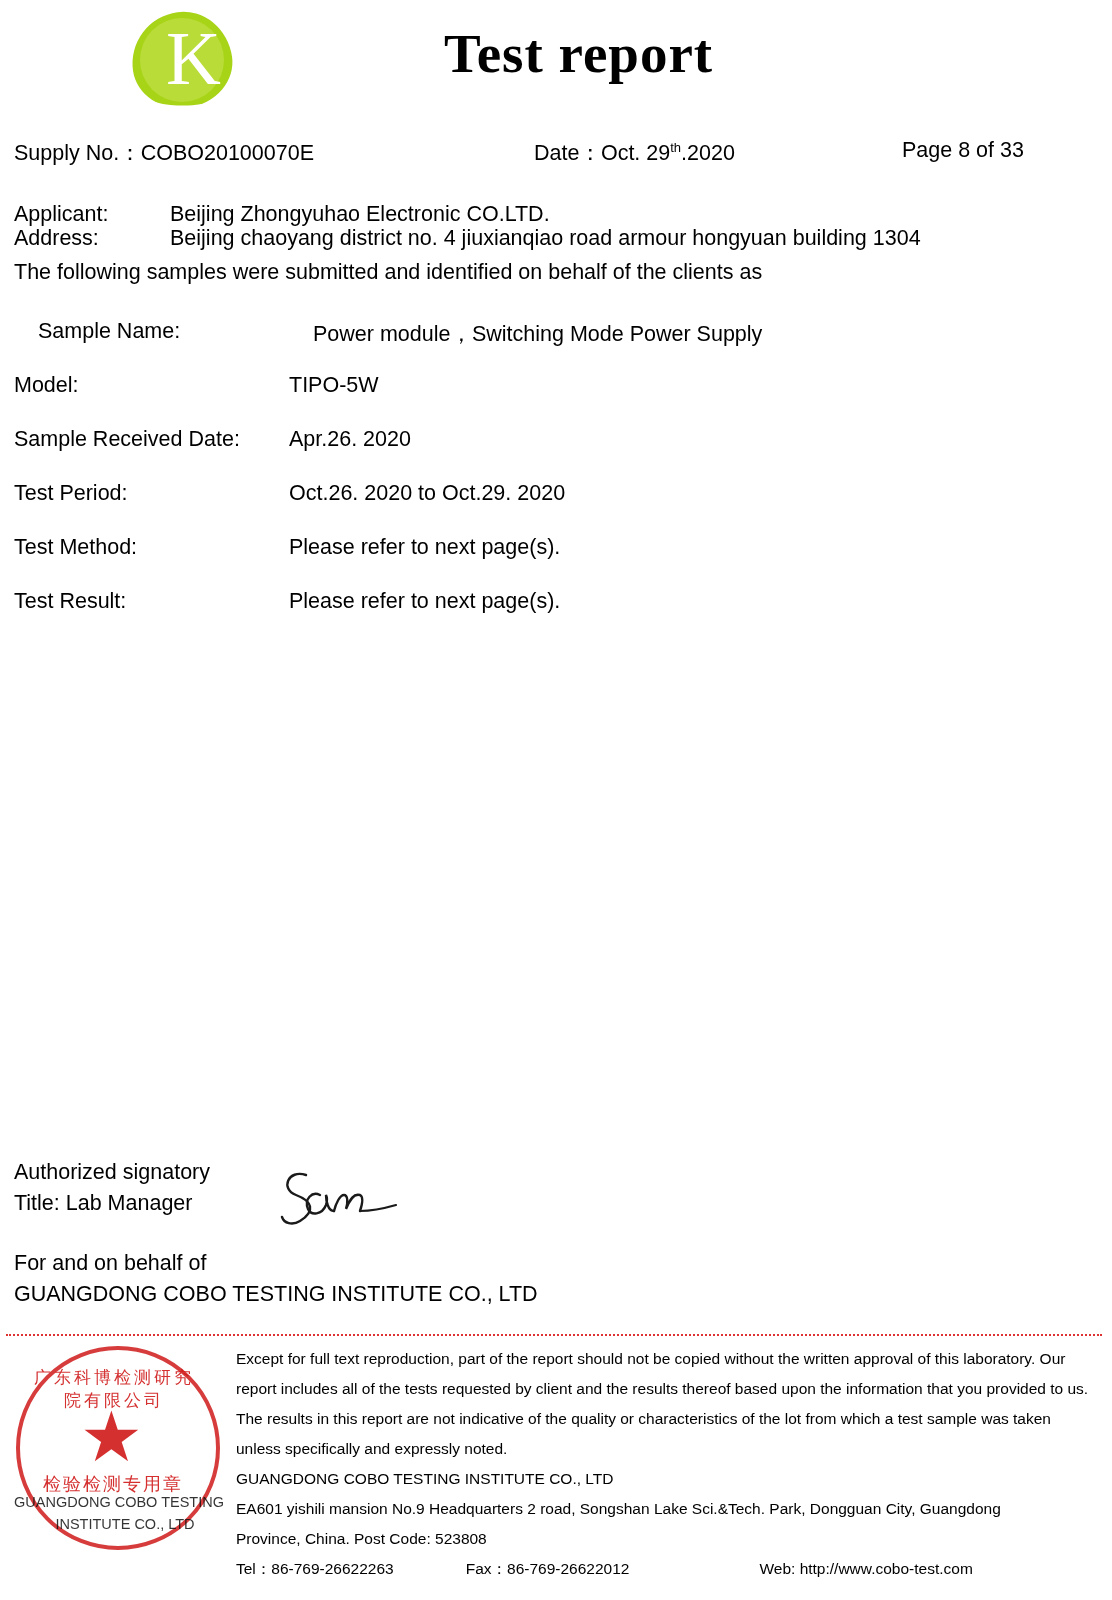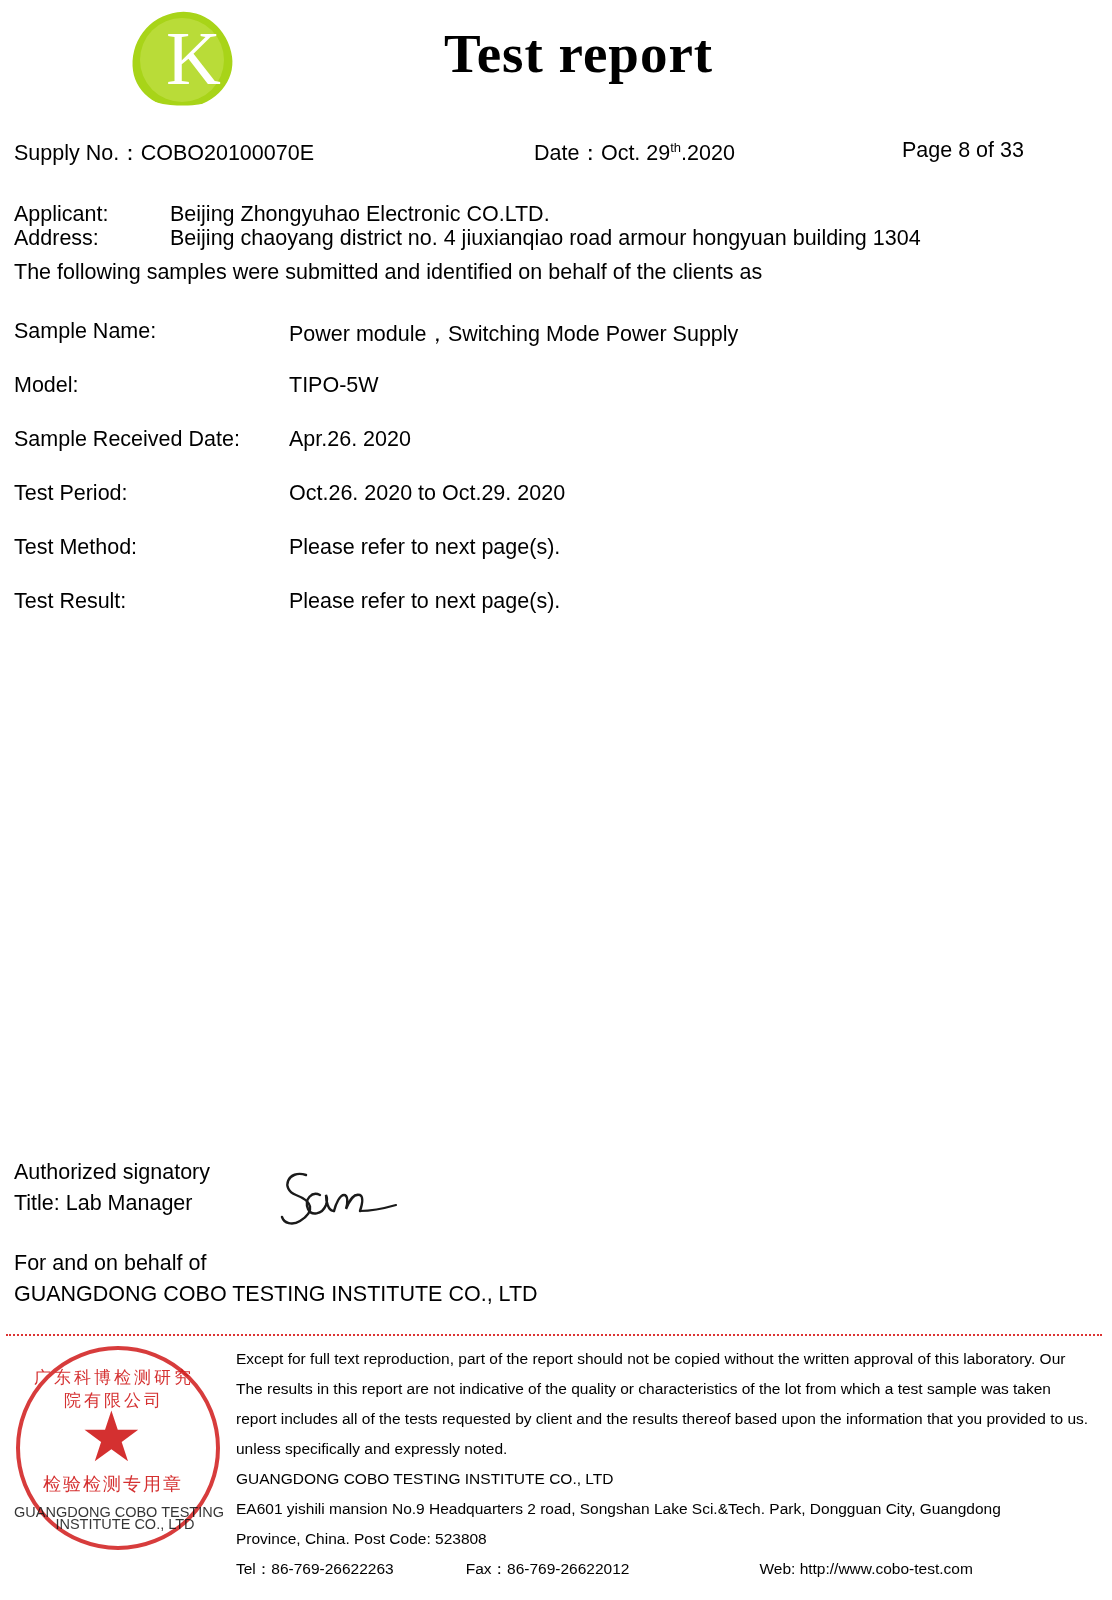--- a/index.html
+++ b/index.html
@@ -194,21 +194,21 @@
     left: 28px; top: 132px;
     width: 150px;
     text-align: center;
     color: #d01a1a;
     font-size: 18px;
     letter-spacing: 2px;
     opacity: .9;
   }
   .stamp .en1 {
     position: absolute;
-    left: 4px; top: 164px;
+    left: 4px; top: 154px;
     width: 210px;
     text-align: left;
     color: #111;
     font-size: 14.5px;
     opacity: .85;
   }
   .stamp .en2 {
     position: absolute;
     left: 30px; top: 176px;
     width: 170px;
@@ -263,21 +263,21 @@
     <span class="k-value">Beijing Zhongyuhao Electronic CO.LTD.</span>
   </div>
 
   <div class="kv" style="margin-top:48px;">
     <span class="k-label">Address:</span>
     <span class="k-value">Beijing chaoyang district no. 4 jiuxianqiao road armour hongyuan building 1304</span>
   </div>
 
   <div class="paragraph" style="margin-top:82px;">The following samples were submitted and identified on behalf of the clients as</div>
 
-  <div class="kv2" style="margin-top:34px;">
+  <div class="kv2" style="margin-top:34px;margin-left:24px;">
     <span class="k-label">Sample Name:</span>
     <span class="k-value">Power module，Switching Mode Power Supply</span>
   </div>
   <div class="kv2">
     <span class="k-label">Model:</span>
     <span class="k-value">TIPO-5W</span>
   </div>
   <div class="kv2">
     <span class="k-label">Sample Received Date:</span>
     <span class="k-value">Apr.26. 2020</span>
@@ -320,22 +320,22 @@
     <div class="ring"></div>
     <div class="cn-top">广东科博检测研究院有限公司</div>
     <div class="star">★</div>
     <div class="cn-mid">检验检测专用章</div>
     <div class="en1">GUANGDONG COBO TESTING</div>
     <div class="en2">INSTITUTE CO., LTD</div>
   </div>
 
   <div class="footer-text">
     <p>Except for full text reproduction, part of the report should not be copied without the written approval of this laboratory. Our</p>
+    <p>report includes all of the tests requested by client and the results thereof based upon the information that you provided to us.</p>
     <p>The results in this report are not indicative of the quality or characteristics of the lot from which a test sample was taken</p>
-    <p>report includes all of the tests requested by client and the results thereof based upon the information that you provided to us.</p>
     <p>unless specifically and expressly noted.</p>
     <p>GUANGDONG COBO TESTING INSTITUTE CO., LTD</p>
     <p>EA601 yishili mansion No.9 Headquarters 2 road, Songshan Lake Sci.&amp;Tech. Park, Dongguan City, Guangdong</p>
     <p>Province, China. Post Code: 523808</p>
     <p class="footer-tel">
       <span class="t1">Tel：86-769-26622263</span><span class="t2">Fax：86-769-26622012</span><span class="t3">Web: http://www.cobo-test.com</span>
     </p>
   </div>
 
 </div>

